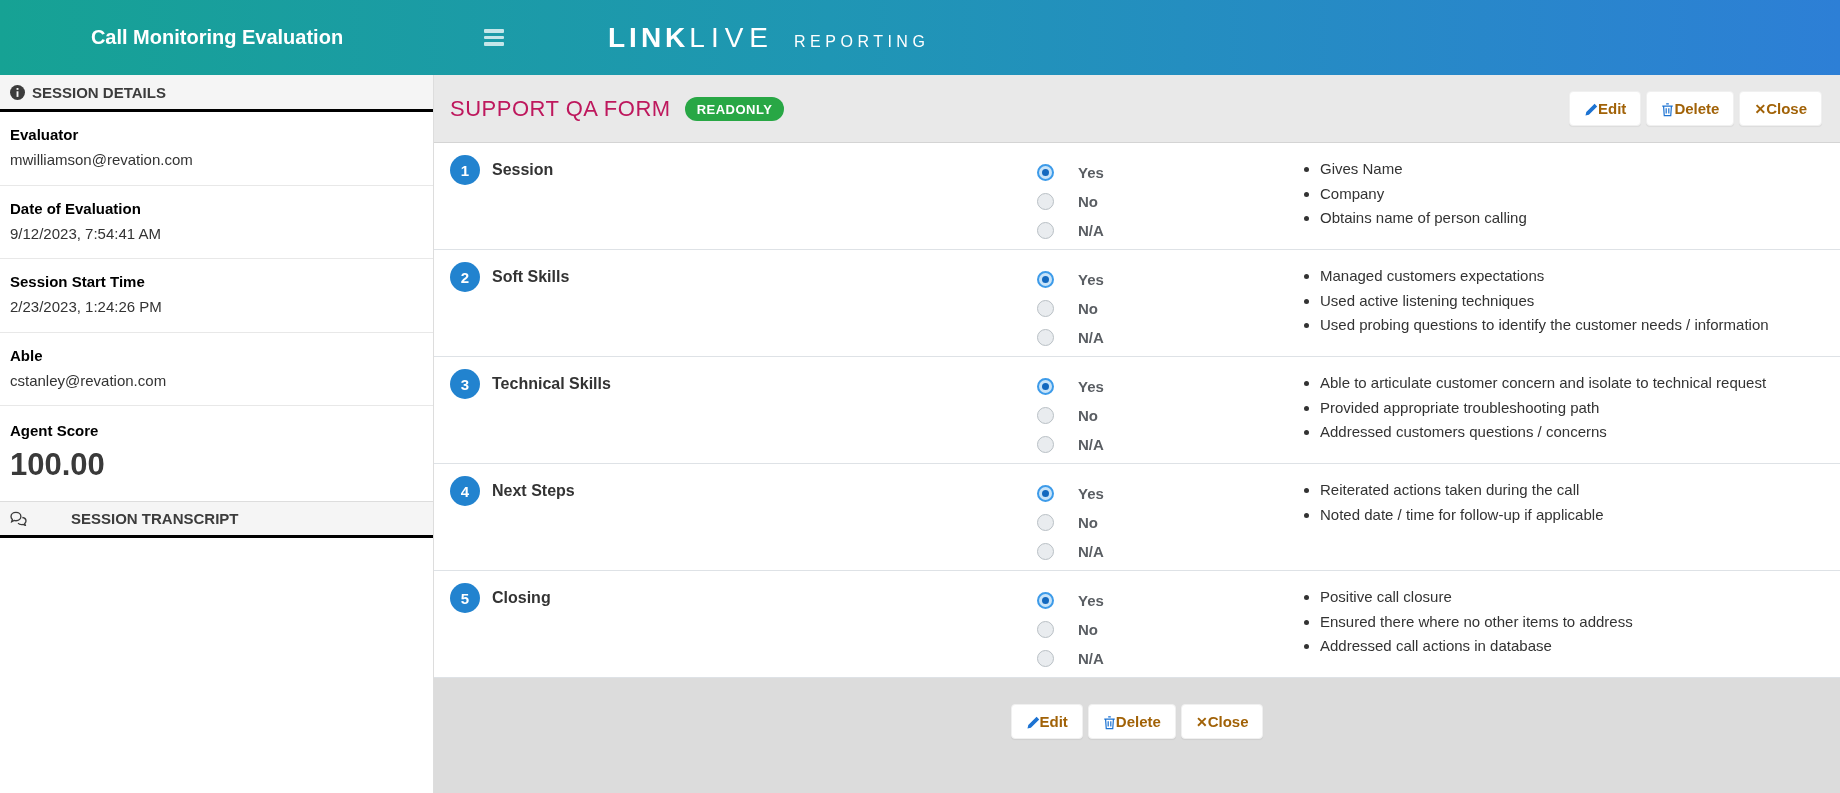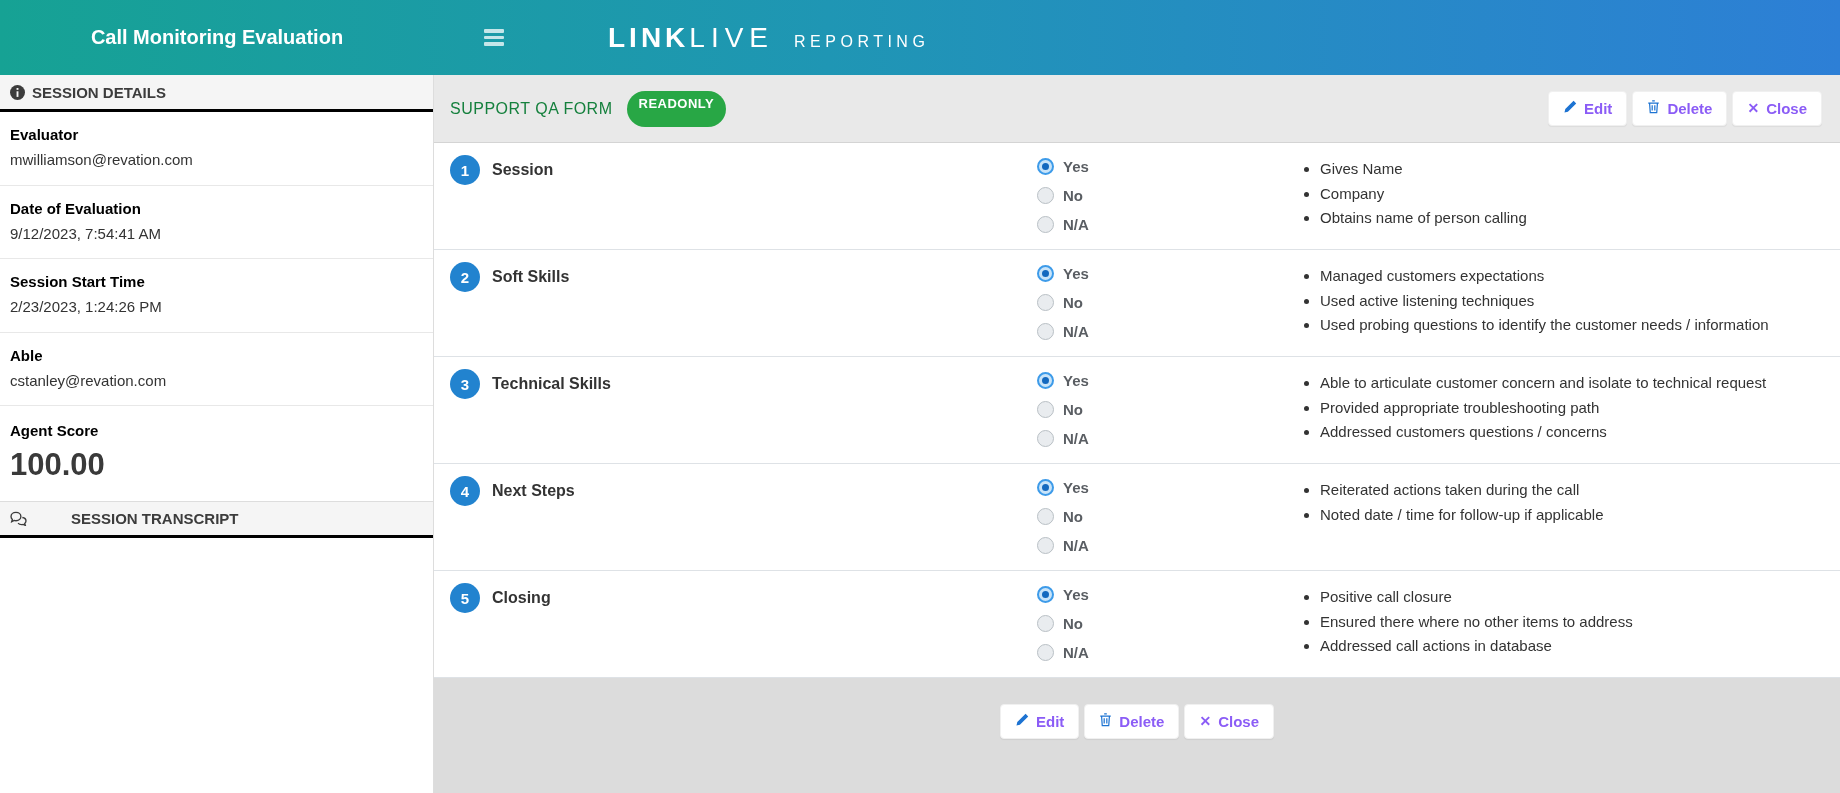--- a/index.html
+++ b/index.html
@@ -31,39 +31,39 @@
   .field-block { padding:14px 10px 0 10px; height:73.5px; border-bottom:1px solid #e8e8e8; }
   .field-label { font-weight:bold; font-size:15px; color:#000000; margin-bottom:8px; }
   .field-value { font-size:15px; color:#333; }
   .score-block { padding:16px 10px 0 10px; height:95px; }
   .score-value { font-size:31px; font-weight:bold; color:#3a3a3a; margin-top:8px; }
 
   
   .content { flex:1; display:flex; flex-direction:column; background:#fff; min-width:0; }
   .content-head { height:68px; flex:0 0 68px; background:#e9e9e9; border-bottom:1px solid #d4d4d4;
                   display:flex; align-items:center; padding:0 18px 0 16px; }
-  .form-title { font-size:16px; color:#15803d; letter-spacing:0.5px; }
+  .form-title { font-size:22px; color:#be185d; letter-spacing:0.5px; }
   .badge { background:#28a745; color:#fff; font-size:13px; font-weight:bold; letter-spacing:0.5px;
-           border-radius:999px; padding:5px 12px 16px; margin-left:14px; }
+           border-radius:999px; padding:5px 12px 4px; margin-left:14px; }
   .head-actions { margin-left:auto; display:flex; gap:5px; }
-  .btn { display:inline-flex; align-items:flex-start; gap:7px; background:#fff; color:#8b5cf6;
+  .btn { display:inline-flex; align-items:flex-end; background:#fff; color:#a16207;
          font-family:"Liberation Sans",sans-serif; font-size:15px; font-weight:bold;
          border:1px solid #f0f0f0; border-radius:4px; padding:8px 14px; cursor:pointer;
          box-shadow:0 1px 1px rgba(0,0,0,0.06); }
   .btn .x-glyph { font-size:14px; font-weight:bold; }
 
   
   .questions { }
   .q-row { display:flex; min-height:107px; border-bottom:1px solid #dee2e6; padding-top:12px; }
   .q-col { flex:0 0 603px; display:flex; align-items:flex-start; gap:12px; padding-left:16px; }
   .q-num { width:30px; height:30px; flex:0 0 30px; border-radius:50%; background:#2283cf; color:#fff;
            font-size:15px; font-weight:bold; display:flex; align-items:center; justify-content:center; }
   .q-title { font-size:16px; font-weight:bold; color:#333; padding-top:6px; }
   .radio-col { flex:0 0 263px; padding-top:3px; }
-  .radio-row { display:flex; align-items:flex-start; gap:9px; height:29px; cursor:pointer; }
+  .radio-row { display:flex; align-items:center; gap:24px; height:29px; cursor:pointer; }
   .radio { width:17px; height:17px; border-radius:50%; background:#e9ecef; border:1px solid #b9c0c5;
            display:flex; align-items:center; justify-content:center; }
   .radio .dot { display:none; }
   .radio.sel { background:#c9e4f9; border:2px solid #3d9be9; }
   .radio.sel .dot { display:block; width:7px; height:7px; border-radius:50%; background:#1469bf; }
   .opt-label { font-size:15px; font-weight:bold; color:#5a5e63; }
   .criteria-col { flex:1; padding-top:2px; }
   .criteria-col ul { list-style:disc; padding-left:20px; }
   .criteria-col li { font-size:15px; color:#333; line-height:24.5px; }
 

